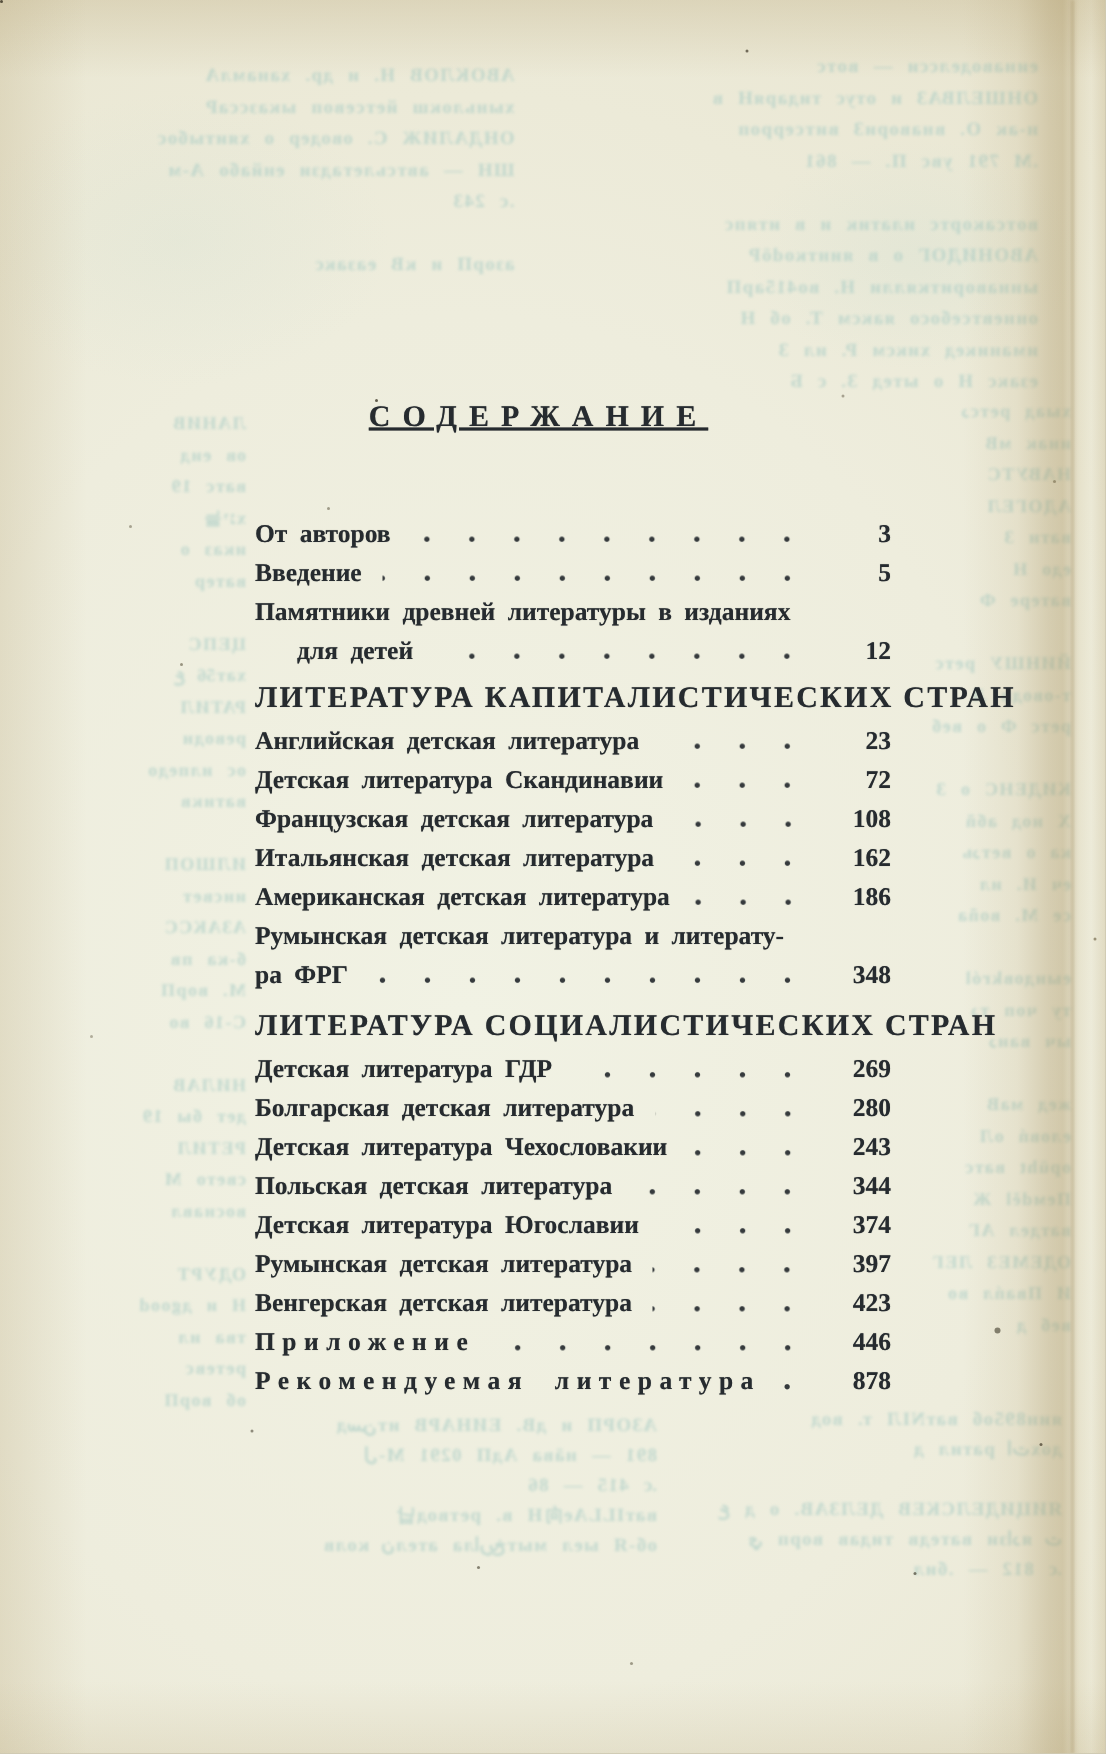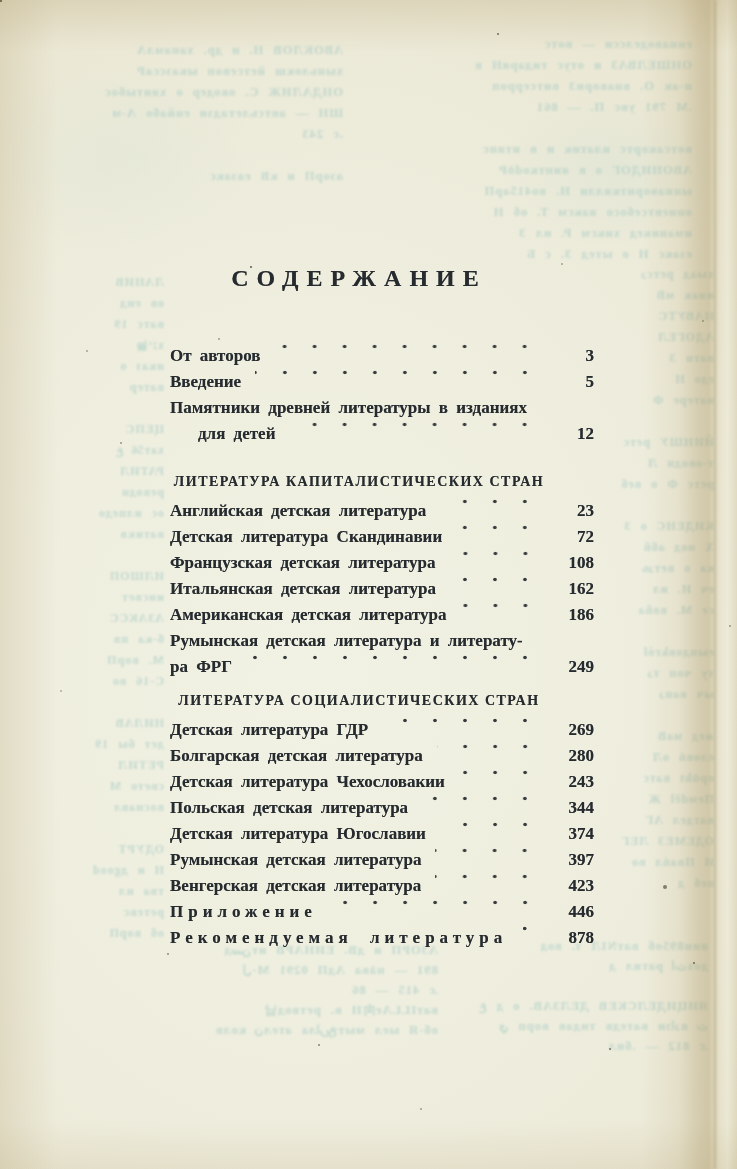--- a/index.html
+++ b/index.html
@@ -56,28 +56,28 @@
               702px 320px 0 0 rgba(100,88,58,0.5),
               60px 690px  0 0 rgba(80,72,50,0.4),
               420px 1108px 0 0 rgba(80,72,50,0.5),
               561px 263px 0 0 rgba(80,72,50,0.45); }
 
   
   .content { position:absolute; left:170px; top:0; width:424px;
              color:#262b2f; font-weight:bold; font-size:17px; line-height:26px;
              text-shadow:0 0 0.5px rgba(38,43,47,0.55); }
   .toc-title { margin:266px 46px 0 0; text-align:center;
-               font-size:24px; line-height:24px; letter-spacing:8px; }
-  .sec-head  { margin:22px 46px 0 0; text-align:center;
-               font-size:14px; line-height:26px; letter-spacing:1.5px; white-space:nowrap; }
+               font-size:20px; line-height:24px; letter-spacing:8px;text-decoration:underline; }
+  .sec-head  { margin:5px 46px 0 0; 
+               font-size:20px; line-height:26px; letter-spacing:1.5px; white-space:nowrap; }
   .sec-head.s2 { margin-top:8px; }
   .group { margin-top:3px; }
   .group.first { margin-top:53px; }
   .group.g2 { }
-  .row { display:flex;align-items:center; }
+  .row { display:flex; }
   .lbl { white-space:nowrap; word-spacing:4px; }
   .lbl.indent { padding-left:28px; }
   .lbl.spaced { letter-spacing:5px; word-spacing:8px; }
   .leader { flex:1; position:relative; }
   .leader::after { content:""; position:absolute; left:14px; right:8px; bottom:7px; height:5px;
                    background-image:radial-gradient(circle, rgba(38,43,47,0.92) 1.4px, rgba(38,43,47,0) 2.1px);
                    background-size:30px 5px; background-repeat:repeat-x; background-position:right center; }
   .pg { width:46px; text-align:right; white-space:nowrap; }
 </style>
 </head>
@@ -238,21 +238,21 @@
         <span class="lbl">Американская детская литература</span>
         <span class="leader"></span>
         <span class="pg">186</span>
       </div>
       <div class="row">
         <span class="lbl">Румынская детская литература и литерату-</span>
       </div>
       <div class="row">
         <span class="lbl">ра ФРГ</span>
         <span class="leader"></span>
-        <span class="pg">249</span>
+        <span class="pg">348</span>
       </div>
     </div>
 
     <div class="sec-head s2">ЛИТЕРАТУРА СОЦИАЛИСТИЧЕСКИХ СТРАН</div>
 
     <div class="group g2">
       <div class="row">
         <span class="lbl">Детская литература ГДР</span>
         <span class="leader"></span>
         <span class="pg">269</span>

